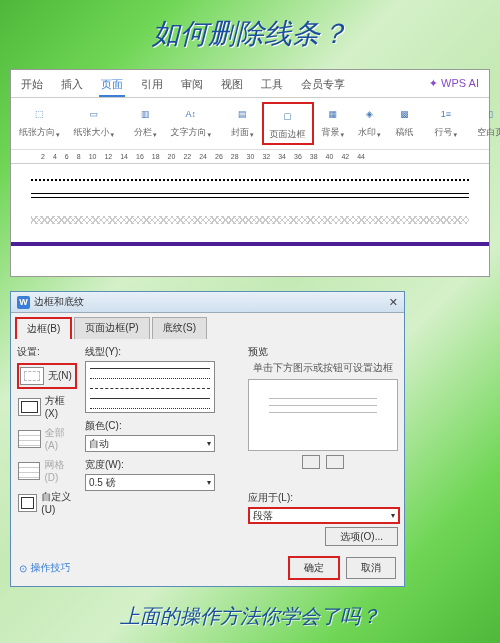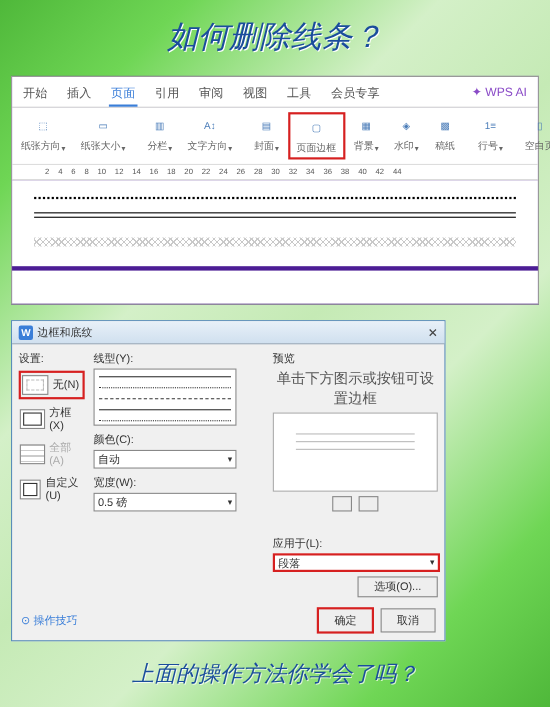--- a/index.html
+++ b/index.html
@@ -45,21 +45,21 @@
 .fldlbl{font-size:10px;margin-bottom:2px}
 .linesel{width:130px;height:52px;border:1px solid #888;background:#fff;padding:2px 4px;overflow:hidden}
 .linesel div{height:6px;border-top:1px solid #333;margin-top:4px}
 .linesel .d1{border-top-style:dotted}
 .linesel .d2{border-top-style:dashed}
 .sel{width:130px;height:17px;border:1px solid #888;background:#fff;display:flex;align-items:center;padding:0 3px;font-size:10px}
 .sel .ar{margin-left:auto;font-size:8px}
 .sel.hl{border:2px solid #d62020;width:152px}
 .prevcol{width:150px}
 .prevlbl{font-size:10px;margin-bottom:2px}
-.prevhint{font-size:13px;color:#555;text-align:center;margin-bottom:4px}
+.prevhint{font-size:10px;color:#555;text-align:center;margin-bottom:4px}
 .prevbox{border:1px solid #aaa;background:#fff;height:72px;margin-bottom:4px;position:relative;padding:12px 20px}
 .prevbox .pln{height:1px;background:#bbb;margin:6px 0}
 .pbtns{display:flex;gap:6px;justify-content:center}
 .pbtn{width:18px;height:14px;border:1px solid #888;background:#eee}
 .dfoot{display:flex;justify-content:flex-end;padding:6px 8px;gap:6px;align-items:center}
 .dfoot .tip{margin-right:auto;color:#3a7ed8;font-size:10px;display:flex;align-items:center;gap:3px}
 .btn{padding:3px 14px;border:1px solid #888;background:#eee;font-size:10px}
 .btn.hl{border:2px solid #d62020}
 .btn.opt{margin-bottom:4px}
 .bottom{text-align:center;padding:12px 0;font-size:20px;font-family:"KaiTi","STKaiti",serif;font-style:italic;color:#1a4d9c;text-shadow:1px 1px 0 rgba(255,255,255,.7)}
@@ -193,34 +193,43 @@
   </div>
   <div class="doc2"></div>
 </div>
 
 <div class="dialog">
   <div class="dhead">
     <div class="wicon">W</div>
     <span>边框和底纹</span>
     <span class="x">✕</span>
   </div>
+  <div class="dtabs">
+    <div class="dtab active">边框(B)</div>
+    <div class="dtab">页面边框(P)</div>
+    <div class="dtab">底纹(S)</div>
+  </div>
   <div class="dbody">
     <div class="setcol">
       <div class="setlbl">设置:</div>
       <div class="setopt hl">
           <div class="pic none"></div>
           <span>无(N)</span>
         </div>
       <div class="setopt">
           <div class="pic box"></div>
           <span>方框(X)</span>
         </div>
       <div class="setopt dis">
           <div class="pic all"></div>
           <span>全部(A)</span>
+        </div>
+      <div class="setopt dis">
+          <div class="pic all"></div>
+          <span>网格(D)</span>
         </div>
       <div class="setopt">
           <div class="pic box"></div>
           <span>自定义(U)</span>
         </div>
     </div>
     <div class="midcol">
       <div class="fld">
         <div class="fldlbl">线型(Y):</div>
         <div class="linesel">

